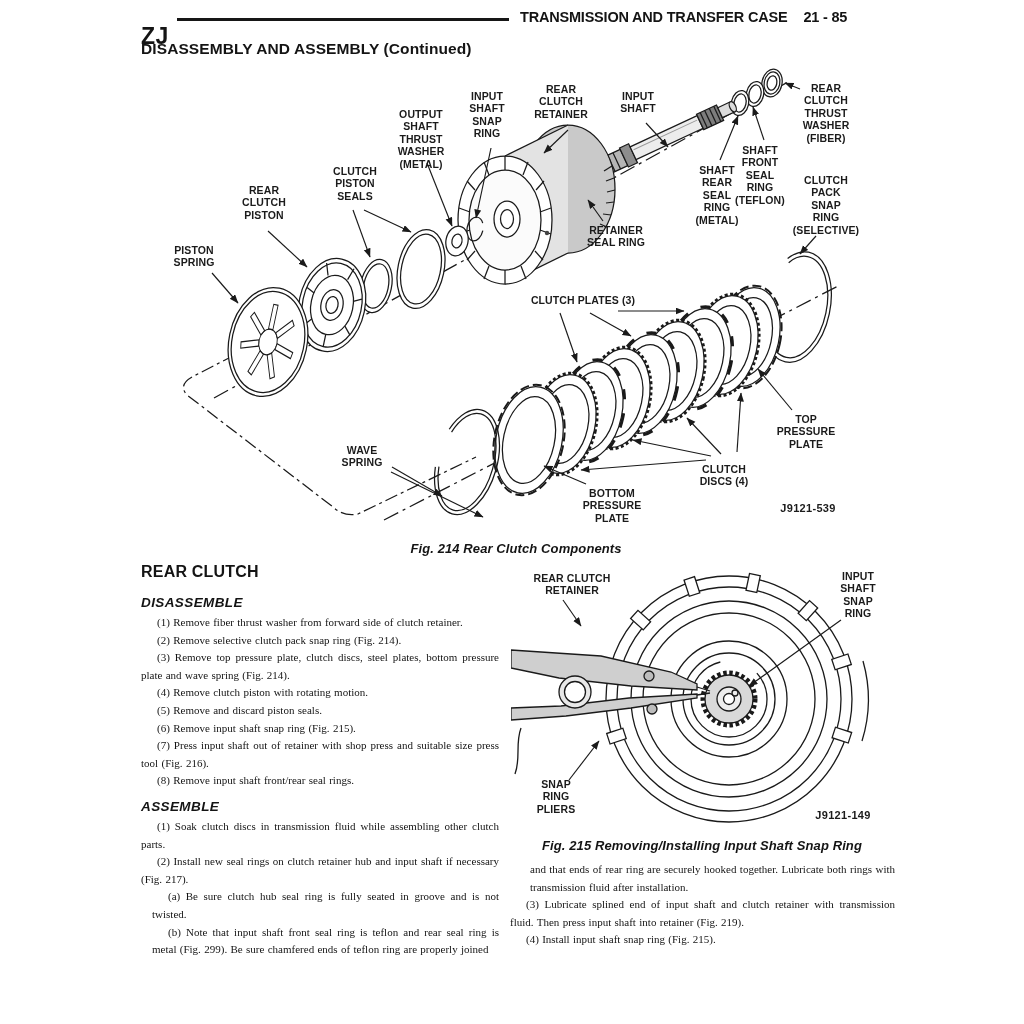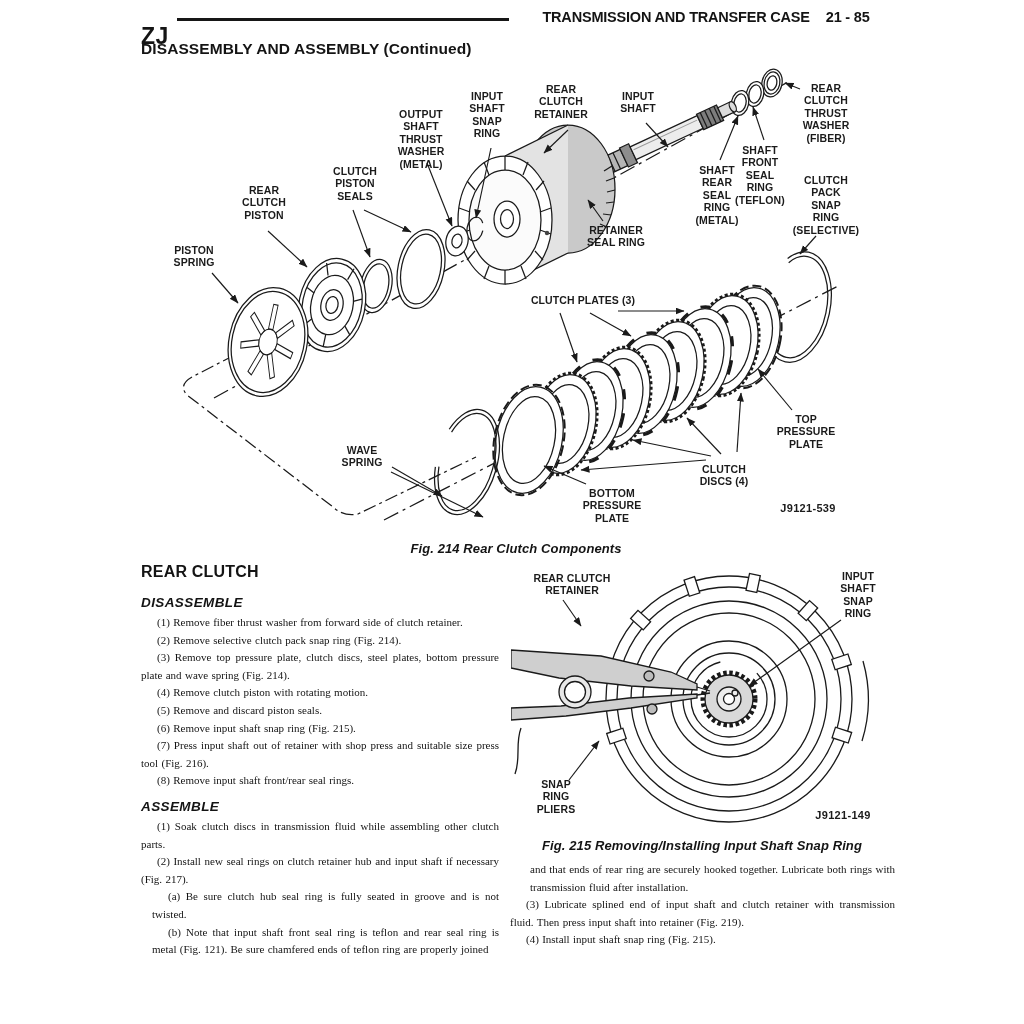--- a/index.html
+++ b/index.html
@@ -4,21 +4,21 @@
 <style>
   html,body{margin:0;padding:0;}
   body{
     width:1024px;height:1024px;background:#fff;position:relative;overflow:hidden;
     font-family:"Liberation Serif",serif;color:#141414;
   }
   .abs{position:absolute;}
   
   .hdr-zj{left:141px;top:23px;font-family:"Liberation Sans",sans-serif;font-weight:bold;font-size:23px;letter-spacing:.5px;}
   .hdr-rule{left:177px;top:18px;width:332px;height:3px;background:#161616;}
-  .hdr-right{top:9px;left:520px;width:372px;text-align:center;font-family:"Liberation Sans",sans-serif;font-weight:bold;font-size:14.5px;letter-spacing:-.2px;white-space:nowrap;}
+  .hdr-right{top:9px;left:520px;width:372px;text-align:left;font-family:"Liberation Sans",sans-serif;font-weight:bold;font-size:14.5px;letter-spacing:-.2px;white-space:nowrap;}
   .hdr-page{margin-left:16px;}
   .section-heading{left:141px;top:40px;font-family:"Liberation Sans",sans-serif;font-weight:bold;font-size:15.5px;letter-spacing:.1px;}
   
   .fig214{left:140px;top:68px;width:752px;height:468px;}
   .fig215{left:511px;top:566px;width:384px;height:266px;}
   .fig-svg{position:absolute;left:0;top:0;}
   .dlabel{
     position:absolute;font-family:"Liberation Sans",sans-serif;font-size:10.5px;line-height:1.18;
     text-align:center;white-space:pre-line;color:#1b1b1b;letter-spacing:.1px;font-weight:bold;
     -webkit-font-smoothing:antialiased;
@@ -348,21 +348,21 @@
   <p class="step">(3) Remove top pressure plate, clutch discs, steel plates, bottom pressure plate and wave spring (Fig. 214).</p>
   <p class="step">(4) Remove clutch piston with rotating motion.</p>
   <p class="step">(5) Remove and discard piston seals.</p>
   <p class="step">(6) Remove input shaft snap ring (Fig. 215).</p>
   <p class="step">(7) Press input shaft out of retainer with shop press and suitable size press tool (Fig. 216).</p>
   <p class="step">(8) Remove input shaft front/rear seal rings.</p>
   <div class="sub-h gap">ASSEMBLE</div>
   <p class="step">(1) Soak clutch discs in transmission fluid while assembling other clutch parts.</p>
   <p class="step">(2) Install new seal rings on clutch retainer hub and input shaft if necessary (Fig. 217).</p>
   <p class="step substep">(a) Be sure clutch hub seal ring is fully seated in groove and is not twisted.</p>
-  <p class="step substep">(b) Note that input shaft front seal ring is teflon and rear seal ring is metal (Fig. 121). Be sure chamfered ends of teflon ring are properly joined</p>
+  <p class="step substep">(b) Note that input shaft front seal ring is teflon and rear seal ring is metal (Fig. 299). Be sure chamfered ends of teflon ring are properly joined</p>
 </div>
 
 <div class="abs fig215">
   <svg class="fig-svg" width="384" height="266" viewBox="0 0 384 266">
     <defs>
       <marker id="ah2" markerWidth="10" markerHeight="8" refX="8.5" refY="3.5" orient="auto" markerUnits="userSpaceOnUse">
         <path d="M0,0 L9,3.5 L0,7 Z" fill="#1a1a1a"></path>
       </marker>
     </defs>
     <g stroke="#1a1a1a" fill="none" stroke-width="1.3">

